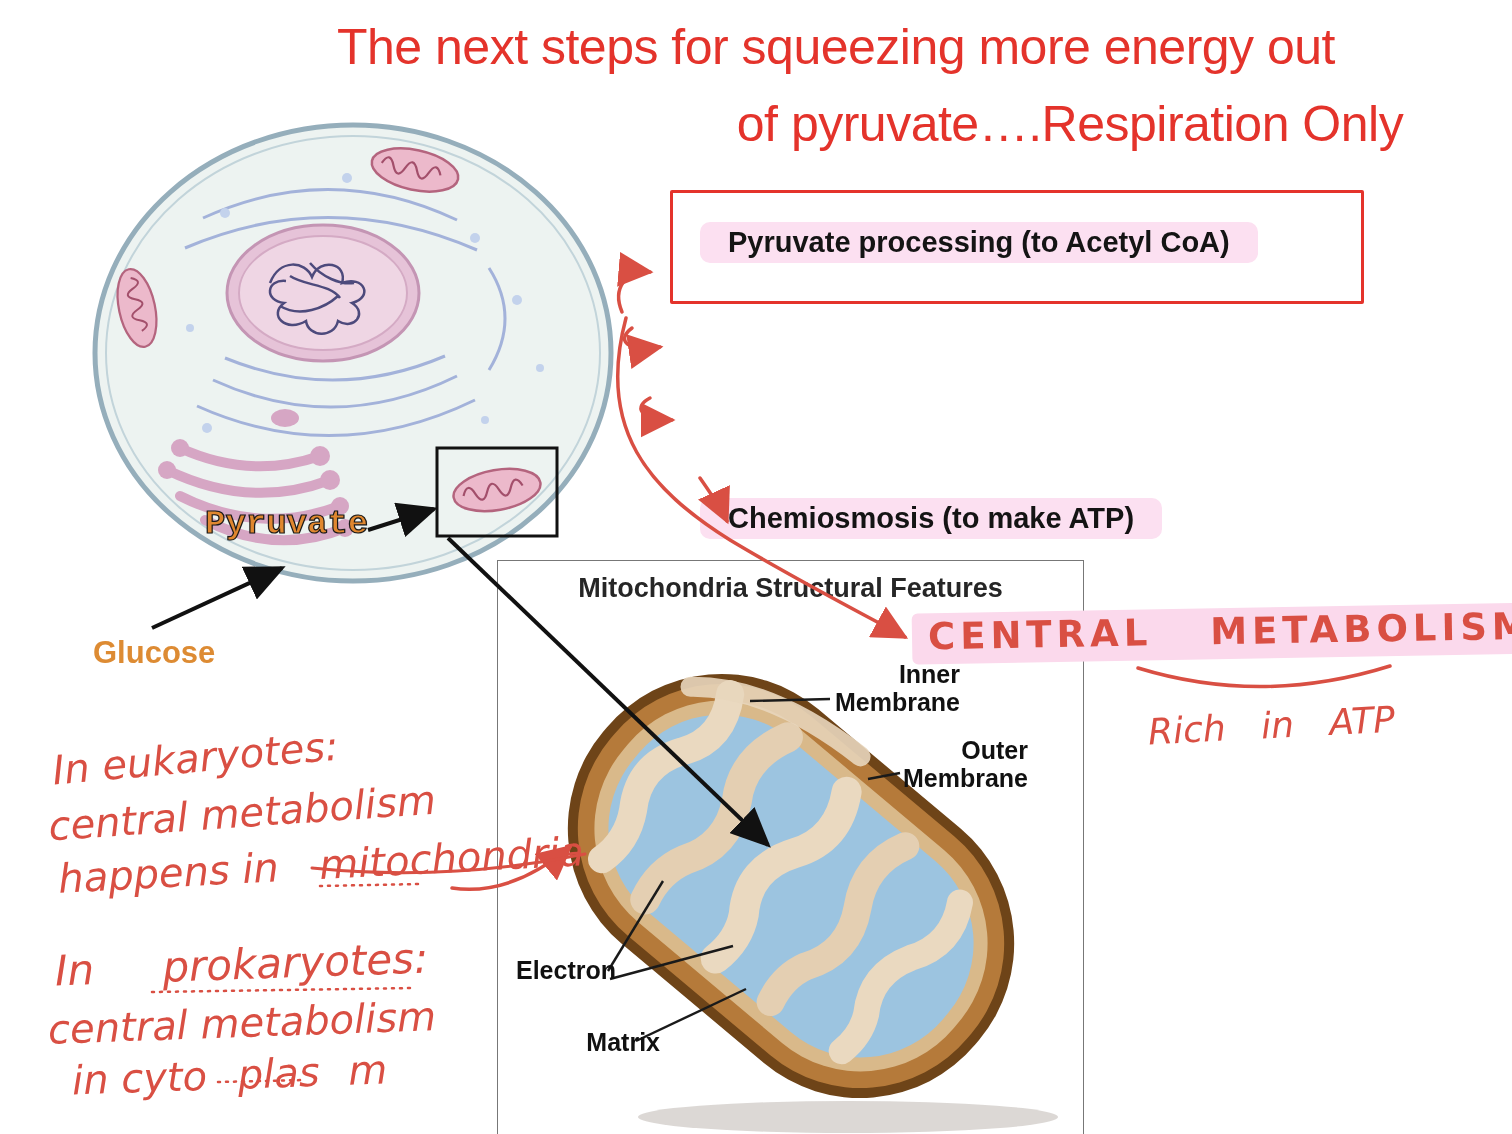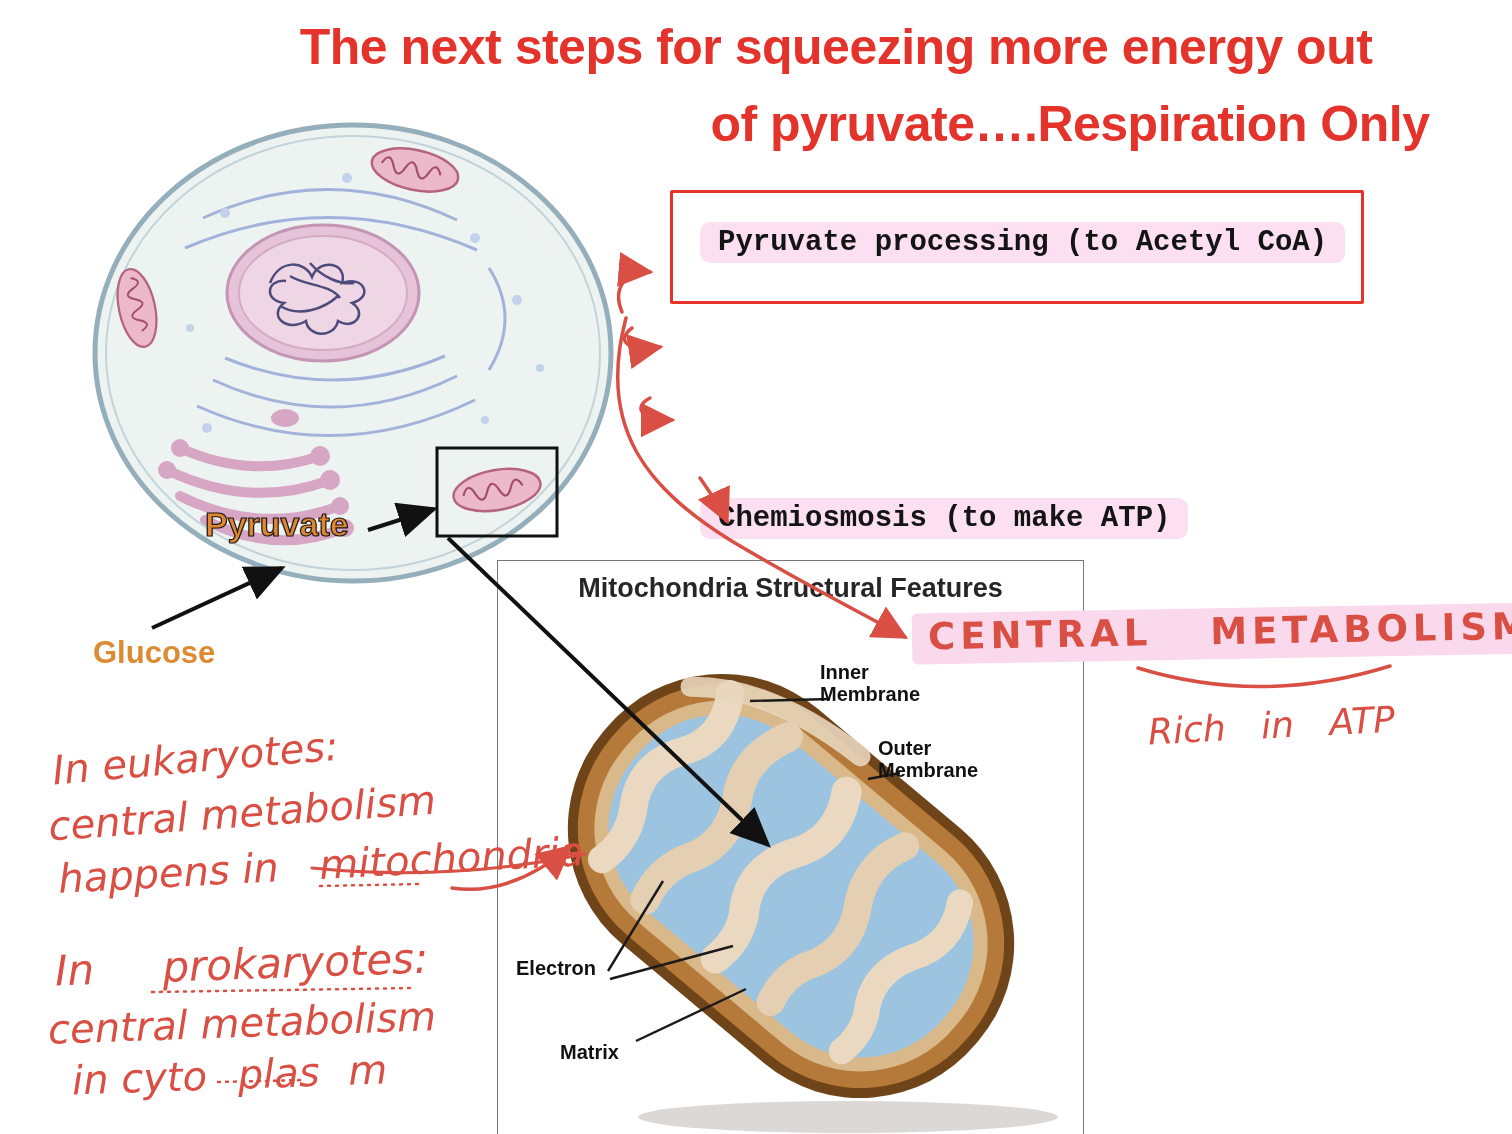--- a/index.html
+++ b/index.html
@@ -1,35 +1,35 @@
 <!DOCTYPE html>
 <html><head>
 <meta charset="utf-8">
 <style>
   html,body{margin:0;padding:0;background:#ffffff;}
   #slide{position:relative;width:1512px;height:1134px;background:#fff;overflow:hidden;
          font-family:"Liberation Sans",sans-serif;}
   .abs{position:absolute;}
-  .title-line{position:absolute;color:#e4332b;font-weight:700;font-size:50px;
+  .title-line{position:absolute;color:#e4332b;font-weight:400;font-size:50px;
               text-align:center;letter-spacing:-0.5px;z-index:3;}
   .step{position:absolute;font-weight:bold;font-size:29px;color:#141414;
-        background:#fce0f1;padding:4px 18px;border-radius:10px;white-space:nowrap;z-index:3;font-family:Liberation Mono, monospace;}
+        background:#fce0f1;padding:4px 28px;border-radius:10px;white-space:nowrap;z-index:3;}
   .redbox{position:absolute;border:3.5px solid #e4332b;border-radius:2px;z-index:2;background:transparent;}
   .orange-label{position:absolute;font-weight:bold;color:#e0872f;z-index:3;
-                -webkit-text-stroke:1.2px #1a1a1a;text-shadow:0 0 1px #1a1a1a;}
+                -webkit-text-stroke:1.2px #1a1a1a;text-shadow:0 0 1px #1a1a1a;font-family:Liberation Mono, monospace;}
   .hw{position:absolute;font-family:"DejaVu Sans",sans-serif;font-style:italic;
       color:#d94f43;z-index:3;white-space:nowrap;}
   .hw-central{background:#fbd9ec;padding:2px 16px 6px 16px;border-radius:6px;
       font-style:normal;font-weight:600;letter-spacing:5px;word-spacing:40px;}
   .figure{position:absolute;left:497px;top:560px;width:585px;height:574px;
           border:1.5px solid #777;background:#fff;z-index:2;}
   .figure-title{position:absolute;left:0;top:12px;width:100%;text-align:center;
                 font-weight:bold;font-size:27px;color:#262626;}
-  .fig-label{position:absolute;font-weight:bold;font-size:20px;color:#111;
-             white-space:pre-line;text-align:left;line-height:1.1;}
+  .fig-label{position:absolute;font-weight:bold;font-size:25px;color:#111;
+             white-space:pre-line;text-align:right;line-height:1.1;}
   .overlay{position:absolute;left:0;top:0;z-index:5;pointer-events:none;}
   .cellsvg{position:absolute;left:85px;top:118px;z-index:1;}
   .mitosvg{position:absolute;left:0;top:48px;}
 </style>
 </head>
 <body>
 
 <div id="slide">
 
   <div class="title-line" style="left:160px;top:18px;width:1352px;">The next steps for squeezing more energy out</div>
@@ -148,21 +148,21 @@
         <line x1="110" y1="410" x2="165" y2="320"></line>
         <line x1="112" y1="418" x2="235" y2="385"></line>
         <line x1="138" y1="480" x2="248" y2="428"></line>
       </g>
     </svg>
     <div class="fig-label" style="left:322px;top:100px;width:140px;">Inner
 Membrane</div>
     <div class="fig-label" style="left:380px;top:176px;width:150px;">Outer
 Membrane</div>
     <div class="fig-label" style="left:18px;top:396px;width:100px;">Electron</div>
-    <div class="fig-label" style="left:62px;top:468px;width:100px;margin-top:12px;">Matrix</div>
+    <div class="fig-label" style="left:62px;top:468px;width:100px;">Matrix</div>
   </div>
 
   <svg class="overlay" width="1512" height="1134" viewBox="0 0 1512 1134">
     <defs>
       <marker id="ab" markerWidth="11" markerHeight="9" refX="9" refY="4.5" orient="auto">
         <path d="M0,0 L10,4.5 L0,9 z" fill="#111"></path>
       </marker>
       <marker id="ar" markerWidth="12" markerHeight="10" refX="9" refY="5" orient="auto">
         <path d="M0,0 L10,5 L0,10 z" fill="#d94f43"></path>
       </marker>

